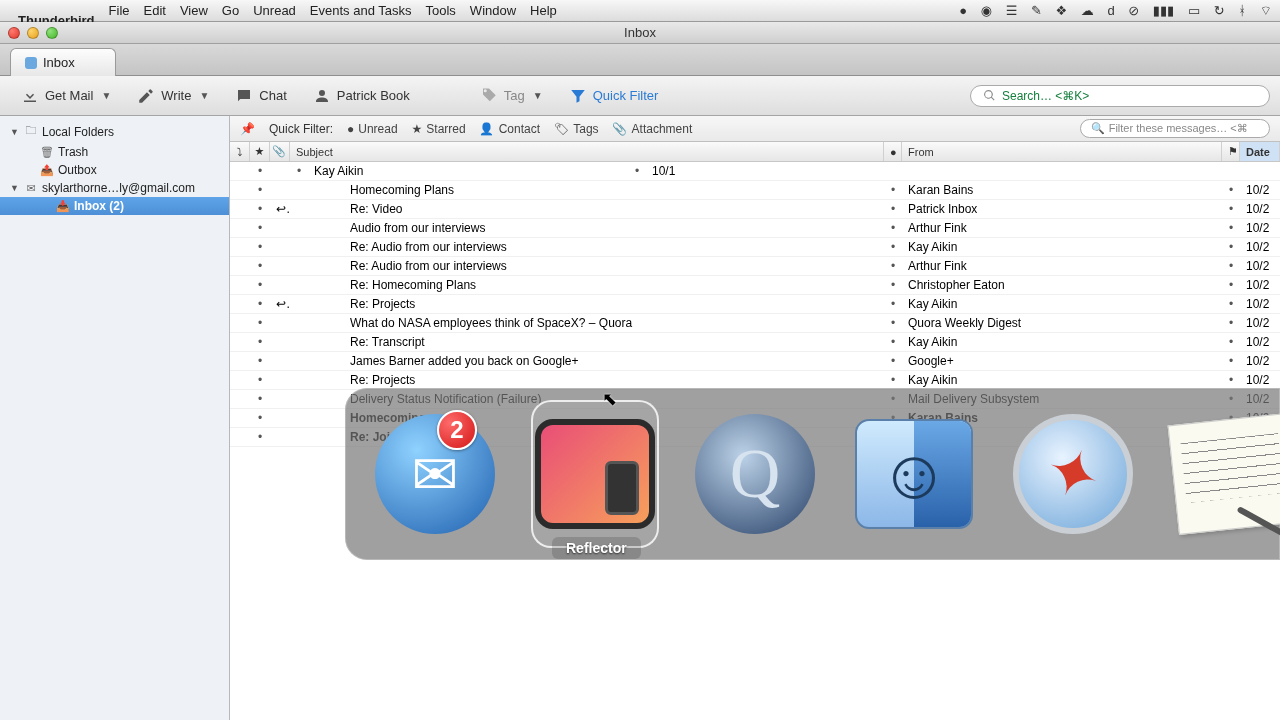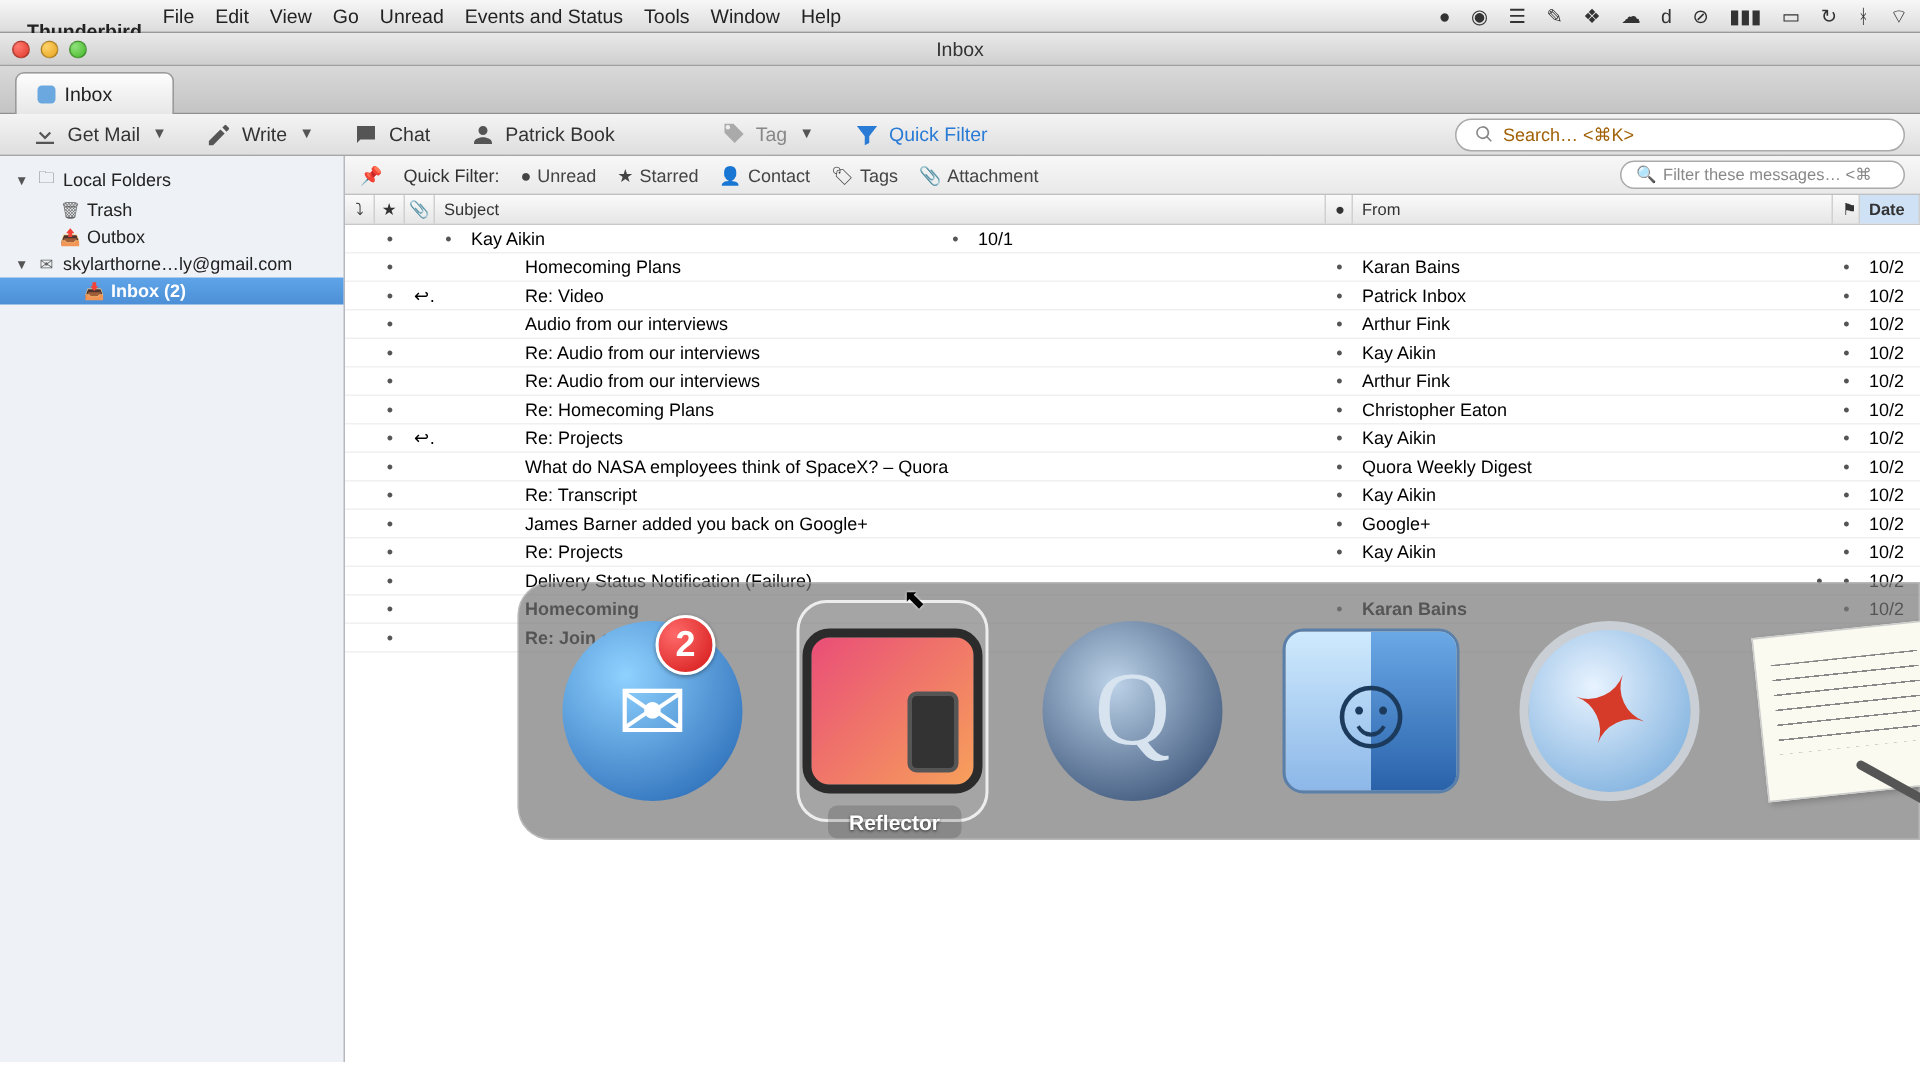--- a/index.html
+++ b/index.html
@@ -48,39 +48,39 @@
     border-radius:6px 6px 0 0;
     padding:6px 40px 6px 14px;
     font-size:13px; color:#222;
     display:flex; align-items:center; gap:6px;
     position:relative; top:1px;
   }
   .tab .dot{ width:12px;height:12px;border-radius:3px;background:#6aa8df; }
 
   
   .main-toolbar{
-    height:28px;
+    height:40px;
     background:linear-gradient(#f4f4f4,#dedede);
     border-bottom:1px solid #a5a5a5;
     display:flex; align-items:center; padding:0 10px; gap:4px;
     font-size:13px;
   }
   .tbtn{
     display:flex; align-items:center; gap:6px;
     padding:4px 10px;
     border:1px solid transparent; border-radius:4px;
     color:#333;
   }
   .tbtn .caret{ font-size:10px; color:#555; margin-left:2px;}
   .tbtn svg{ width:18px;height:18px; fill:#555; }
   .tb-spacer{ flex:1; }
   .searchbox{
     display:flex; align-items:center; gap:6px;
     background:#fff; border:1px solid #aaa; border-radius:14px;
-    padding:3px 12px; width:300px; font-size:12px; color:#a16207;
+    padding:3px 12px; width:300px; font-size:12px; color:#15803d;
   }
   .searchbox svg{width:13px;height:13px;fill:#888;}
   .qf-blue svg{ fill:#2a7bd6 !important; }
   .qf-blue { color:#2a7bd6; }
 
   
   .content{ display:flex; height:calc(720px - 22px - 22px - 32px - 40px); }
 
   
   .sidebar{
@@ -202,21 +202,21 @@
 <body>
 
 <div class="mac-menubar">
   <span class="apple"></span>
   <span class="appname">Thunderbird</span>
   <span class="mitem">File</span>
   <span class="mitem">Edit</span>
   <span class="mitem">View</span>
   <span class="mitem">Go</span>
   <span class="mitem">Unread</span>
-  <span class="mitem">Events and Status</span>
+  <span class="mitem">Events and Tasks</span>
   <span class="mitem">Tools</span>
   <span class="mitem">Window</span>
   <span class="mitem">Help</span>
   <span class="spacer"></span>
   <span class="tray">
     <span>●</span>
     <span>◉</span>
     <span>☰</span>
     <span>✎</span>
     <span>❖</span>
@@ -495,20 +495,21 @@
           <div class="cell c-from">Kay Aikin</div>
           <div class="cell c-datedot dot">•</div>
           <div class="cell c-date">10/2</div>
         </div>
         <div class="row">
           <div class="cell c-narrow"></div>
           <div class="cell c-narrow dot">•</div>
           <div class="cell c-narrow"></div>
           <div class="cell c-subject">Delivery Status Notification (Failure)</div>
           <div class="cell c-fromdot dot">•</div>
+          <div class="cell c-from">Mail Delivery Subsystem</div>
           <div class="cell c-datedot dot">•</div>
           <div class="cell c-date">10/2</div>
         </div>
         <div class="row bold">
           <div class="cell c-narrow"></div>
           <div class="cell c-narrow dot">•</div>
           <div class="cell c-narrow"></div>
           <div class="cell c-subject">Homecoming</div>
           <div class="cell c-fromdot dot">•</div>
           <div class="cell c-from">Karan Bains</div>

